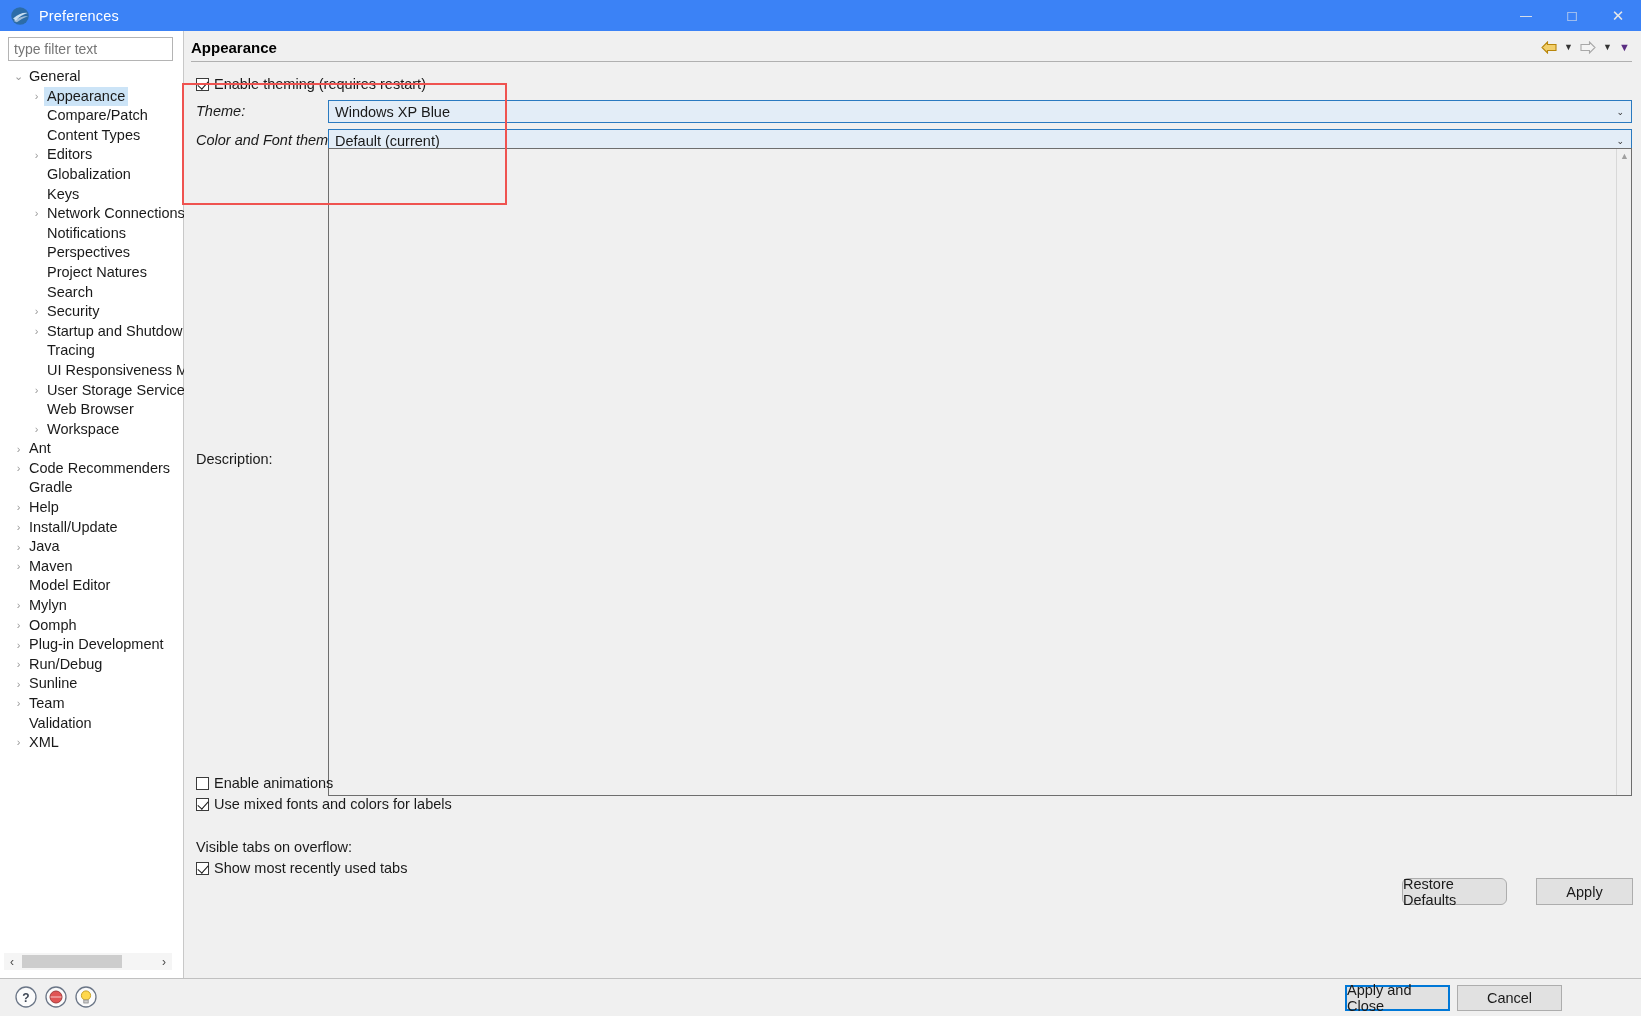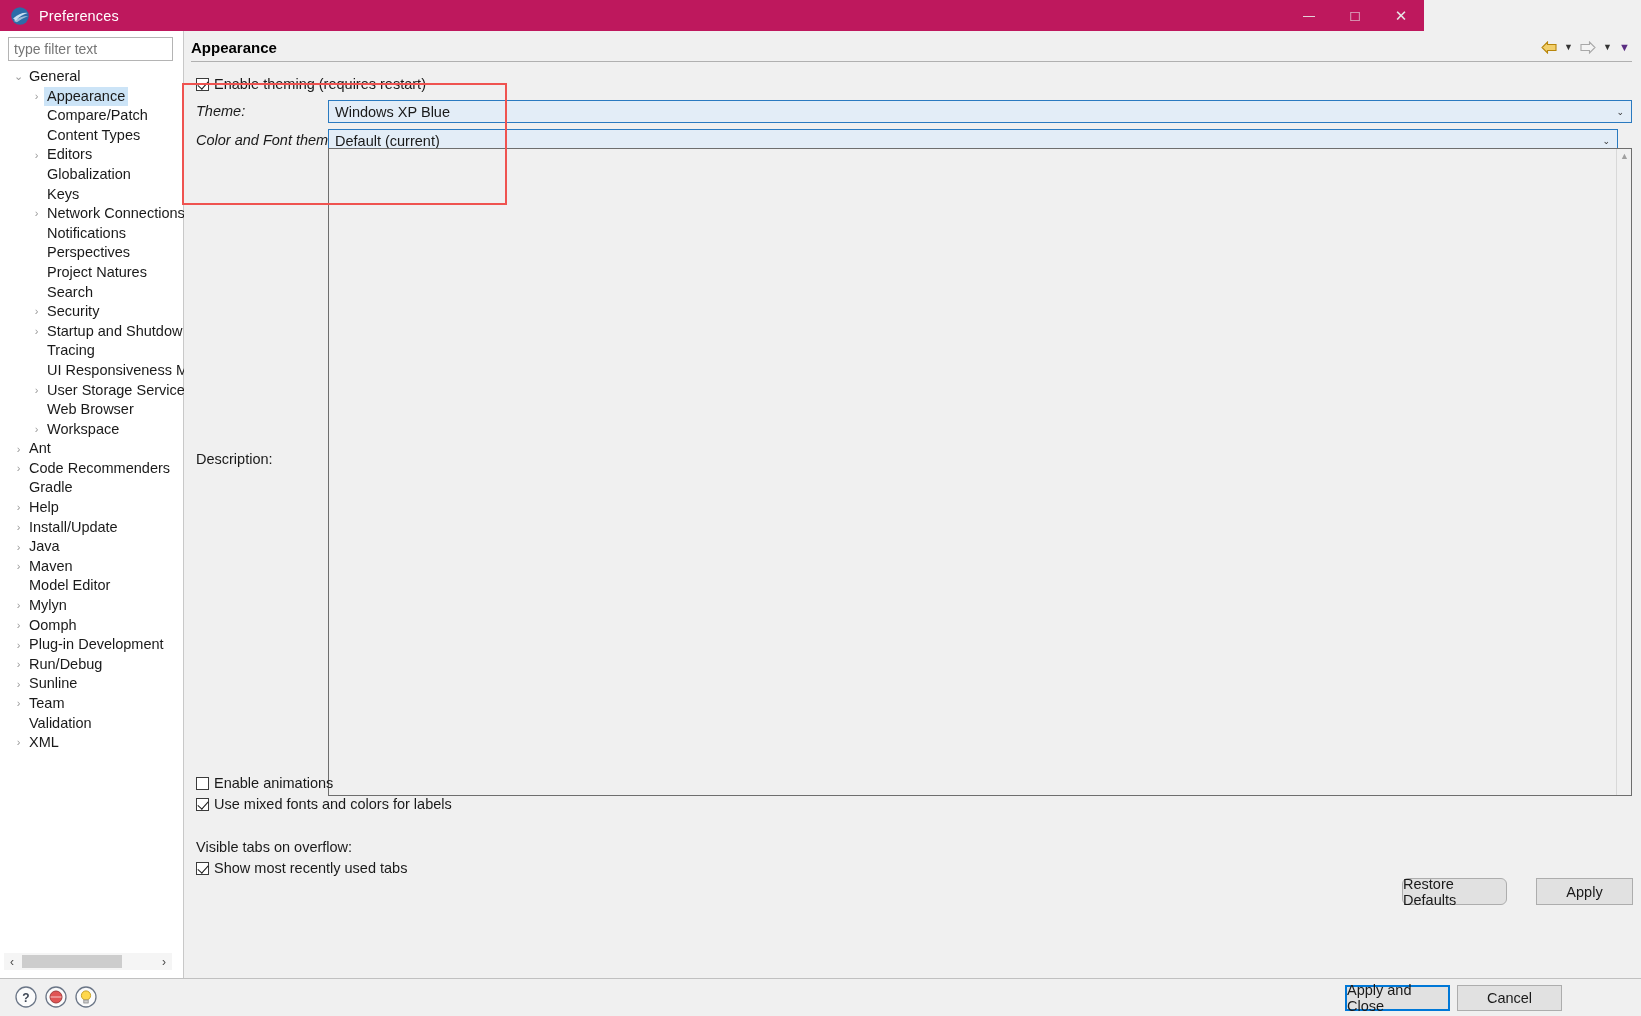--- a/index.html
+++ b/index.html
@@ -9,22 +9,22 @@
     overflow: hidden;
     background: #f0f0f0;
     font-family: "Liberation Sans", sans-serif;
     font-size: 14.5px;
     color: #1a1a1a;
     -webkit-font-smoothing: antialiased;
   }
 
   
   #titlebar {
-    position: absolute; left: 0; top: 0; width: 1424px; height: 31px;
-    background: #be185d;
+    position: absolute; left: 0; top: 0; width: 1641px; height: 31px;
+    background: #3b82f6;
     display: flex; align-items: center;
   }
   #app-logo { margin-left: 10px; width: 20px; height: 20px; display:block; }
   #title-text {
     color: #ffffff; font-size: 14.5px; margin-left: 9px; letter-spacing: .15px;
   }
   .wbtn {
     width: 46px; height: 31px; display: flex; align-items: center;
     justify-content: center; color: #e8e8e8;
   }
@@ -374,21 +374,21 @@
       <span class="cb-label">Enable theming (requires restart)</span>
     </div>
 
     <span class="flabel" style="left:12px; top:72px;">Theme:</span>
     <div class="combo" style="left:144px; top:69px; right:9px;">
       <span>Windows XP Blue</span>
       <span class="caret">⌄</span>
     </div>
 
     <span class="flabel" style="left:12px; top:101px;">Color and Font theme:</span>
-    <div class="combo" style="left:144px; top:98px; right:23px;">
+    <div class="combo" style="left:144px; top:98px; right:9px;">
       <span>Default (current)</span>
       <span class="caret">⌄</span>
     </div>
 
     <div id="descbox">
       <div id="descscroll">
         <span class="sup">▲</span>
       </div>
     </div>
     <span id="desc-label">Description:</span>

